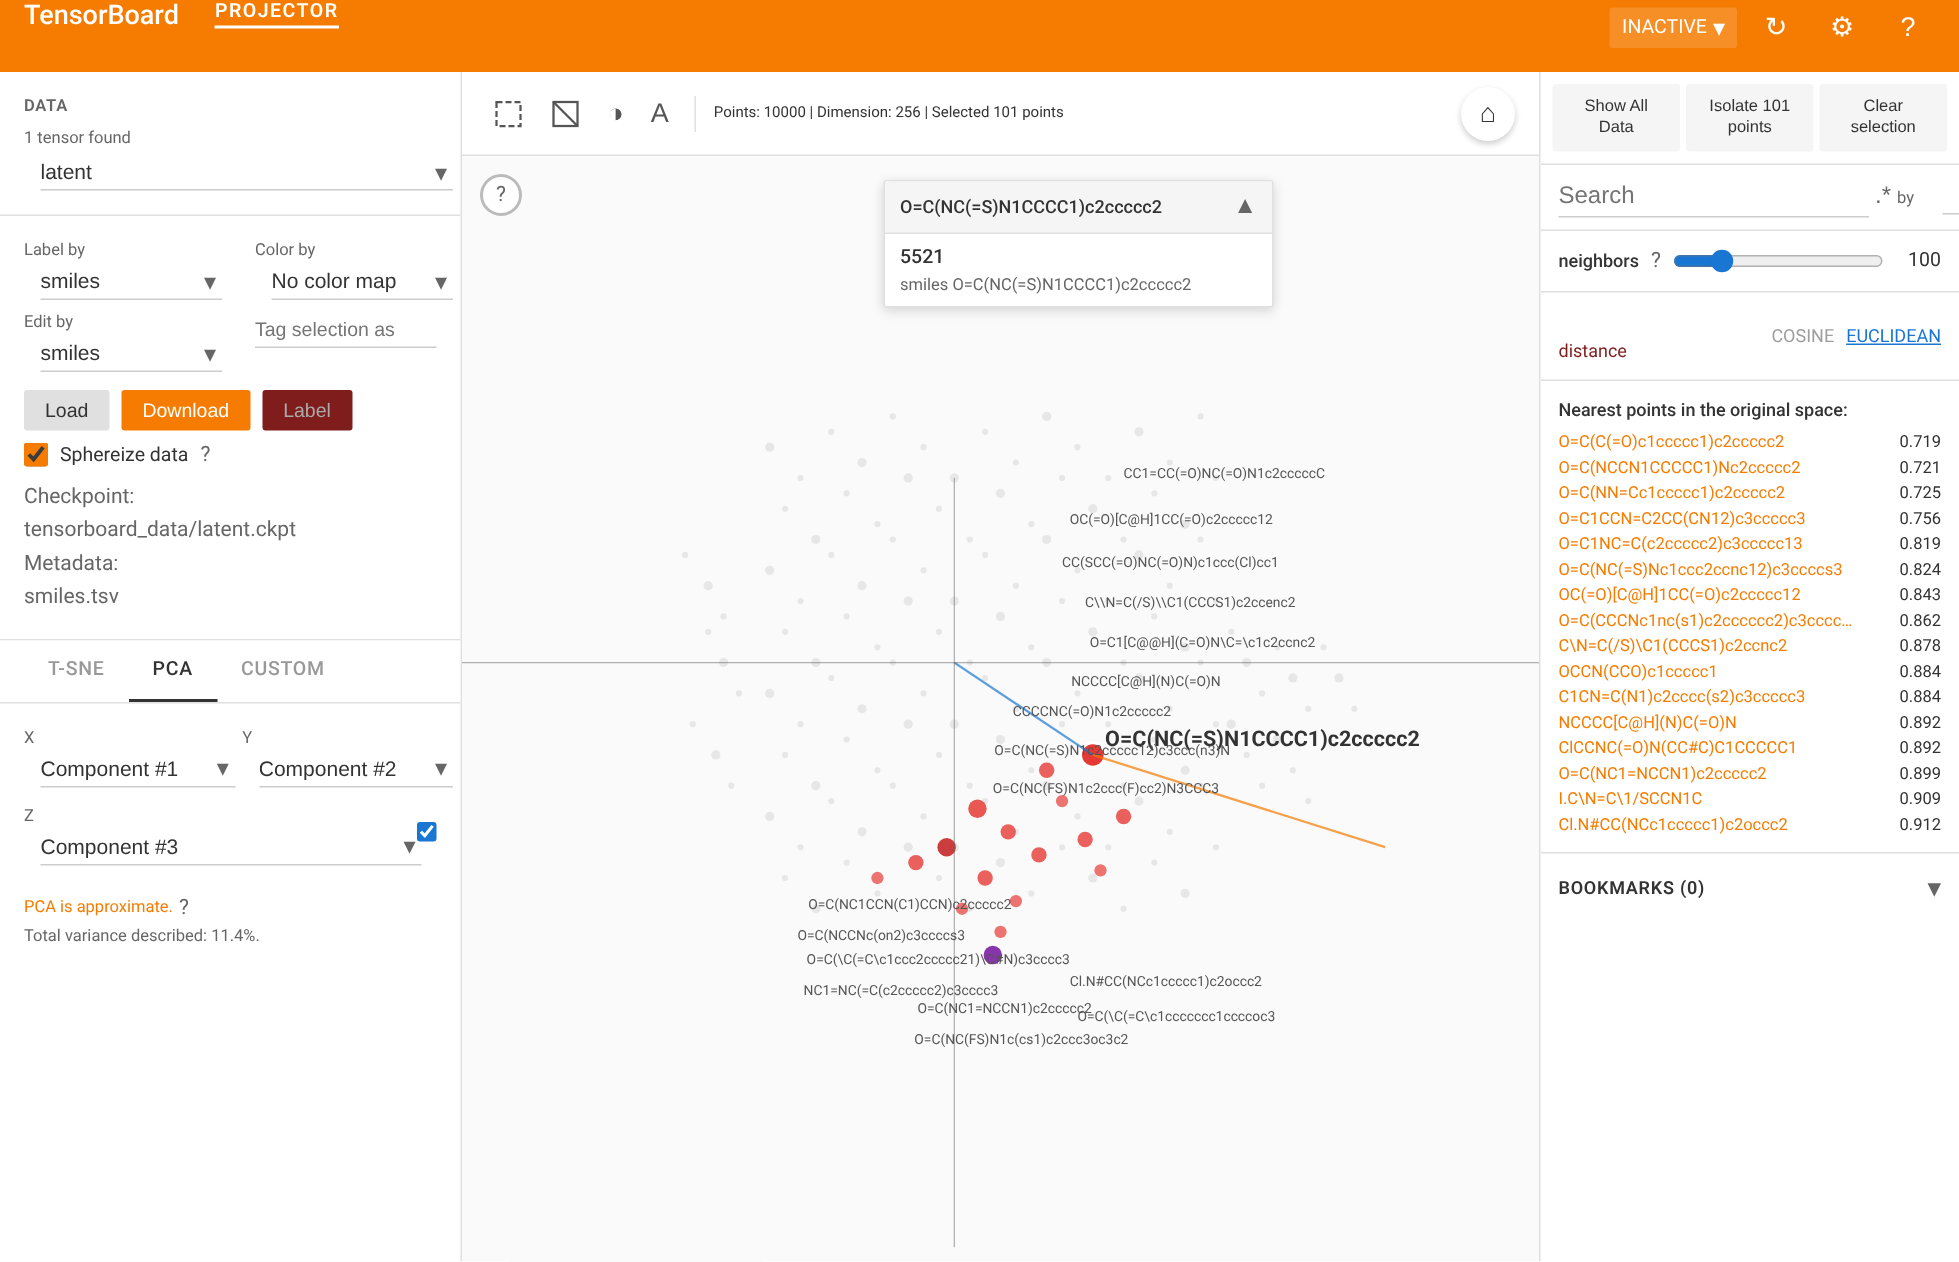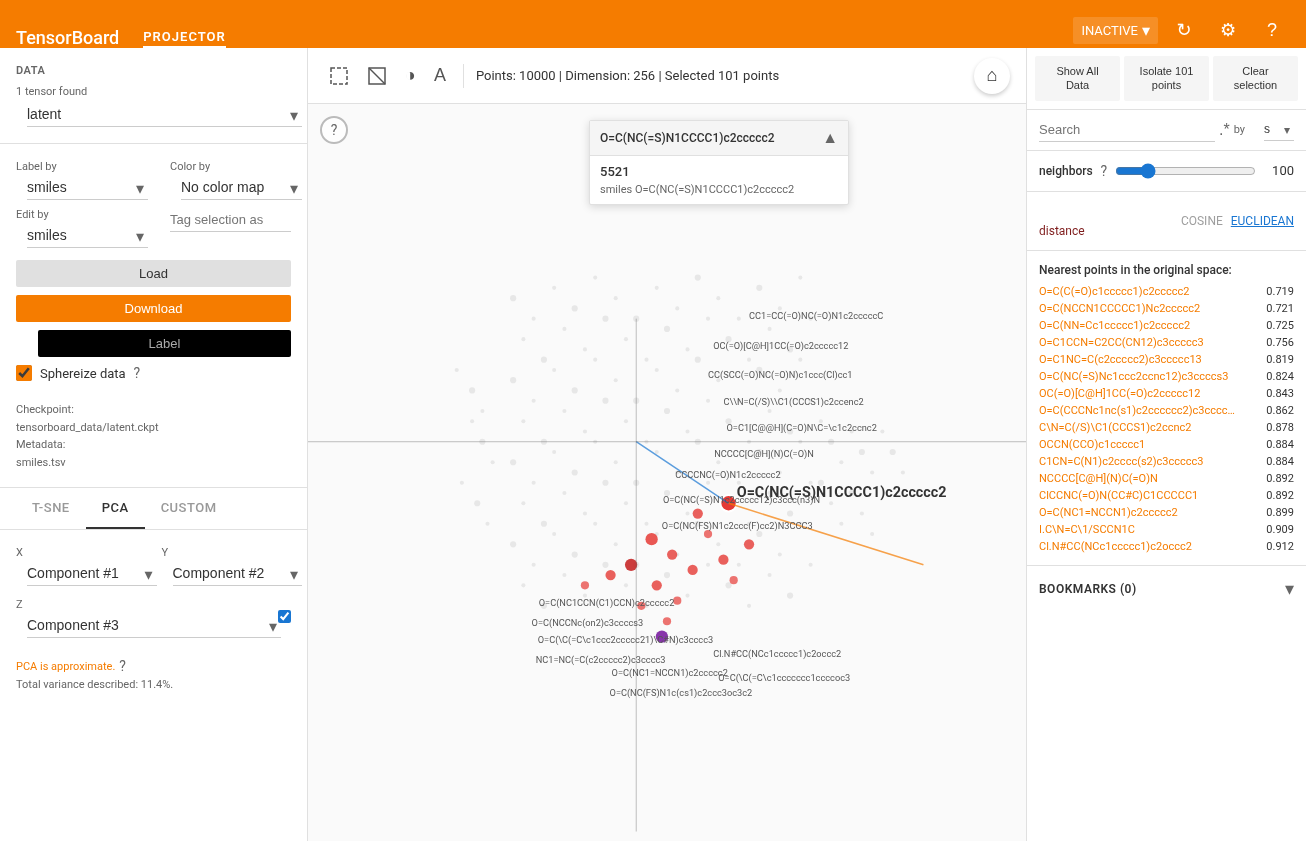--- a/index.html
+++ b/index.html
@@ -4,21 +4,21 @@
   <style>
     * { box-sizing: border-box; margin: 0; padding: 0; }
     body { font-family: 'Roboto', Arial, sans-serif; font-size: 13px; background: #fff; color: #333; height: 841px; width: 1306px; overflow: hidden; display: flex; flex-direction: column; }
 
     
     .top-nav {
       background: #f57c00;
       color: #fff;
       height: 48px;
       display: flex;
-      align-items: flex-end;
+      align-items: flex-start;
       padding: 0 16px;
       flex-shrink: 0;
     }
     .top-nav .brand { font-size: 18px; font-weight: 500; margin-right: 24px; }
     .top-nav .tab-label { font-size: 13px; font-weight: 600; letter-spacing: 1px; padding-bottom: 2px; border-bottom: 2px solid #fff; }
     .top-nav-right { margin-left: auto; display: flex; align-items: center; gap: 8px; }
     .nav-icon-btn {
       background: none;
       border: none;
       color: #fff;
@@ -90,36 +90,36 @@
     }
     .tag-input {
       width: 100%;
       border: none;
       border-bottom: 1px solid #ccc;
       padding: 4px 0;
       font-size: 13px;
       outline: none;
       color: #999;
     }
-    .btn-row { display: flex; gap: 8px; margin-top: 12px; flex-direction: column; }
+    .btn-row { display: flex; gap: 8px; margin-top: 12px; }
     .btn {
       padding: 6px 14px;
       font-size: 13px;
       border: none;
       border-radius: 2px;
       cursor: pointer;
       font-weight: 500;
     }
     .btn-primary { background: #e0e0e0; color: #333; }
     .btn-secondary { background: #f57c00; color: #fff; }
-    .btn-tertiary { background: #000000; color: #aaa; margin-left: 22px; }
+    .btn-tertiary { background: #7f1d1d; color: #aaa; }
     .checkbox-row { display: flex; align-items: center; gap: 8px; margin-top: 8px; }
     .checkbox-row input[type=checkbox] { accent-color: #f57c00; width: 16px; height: 16px; }
     .help-icon { color: #666; font-size: 14px; cursor: pointer; }
-    .meta-info { font-size: 11px; color: #666; margin-top: 20px; line-height: 1.6; }
+    .meta-info { font-size: 14px; color: #666; margin-top: 9px; line-height: 1.6; }
     .meta-info span { display: block; }
 
     
     .tab-row { display: flex; border-bottom: 1px solid #e0e0e0; background: #fff; padding: 0 16px; }
     .tab {
       padding: 12px 16px;
       font-size: 13px;
       color: #999;
       cursor: pointer;
       border-bottom: 2px solid transparent;
@@ -162,21 +162,21 @@
       cursor: pointer;
       padding: 4px;
       font-size: 18px;
       color: #555;
       border-radius: 2px;
       display: flex;
       align-items: center;
       justify-content: center;
     }
     .toolbar-divider { width: 1px; height: 24px; background: #e0e0e0; margin: 0 4px; }
-    .points-info { font-size: 13px; color: #333; }
+    .points-info { font-size: 10px; color: #333; }
     .home-btn {
       width: 36px;
       height: 36px;
       border-radius: 50%;
       background: #fff;
       border: none;
       cursor: pointer;
       box-shadow: 0 2px 4px rgba(0,0,0,0.2);
       display: flex;
       align-items: center;
@@ -273,21 +273,21 @@
       align-items: center;
       padding: 8px 12px;
       border-bottom: 1px solid #e0e0e0;
       gap: 4px;
     }
     .search-input {
       flex: 1;
       border: none;
       border-bottom: 1px solid #ccc;
       padding: 4px 0;
-      font-size: 13px;
+      font-size: 16px;
       outline: none;
     }
     .search-btn { background: none; border: none; cursor: pointer; font-size: 16px; color: #666; }
     .by-label { font-size: 11px; color: #666; margin-right: 4px; }
     .right-section { padding: 12px; border-bottom: 1px solid #e0e0e0; }
     .right-section-label { font-size: 12px; color: #333; font-weight: 500; }
     .neighbors-row { display: flex; align-items: center; gap: 8px; }
     .neighbors-slider { flex: 1; accent-color: #1976d2; cursor: pointer; }
     .neighbors-val { font-size: 13px; color: #333; min-width: 30px; text-align: right; }
     .distance-row { display: flex; align-items: center; gap: 8px; padding: 12px; border-bottom: 1px solid #e0e0e0; }

